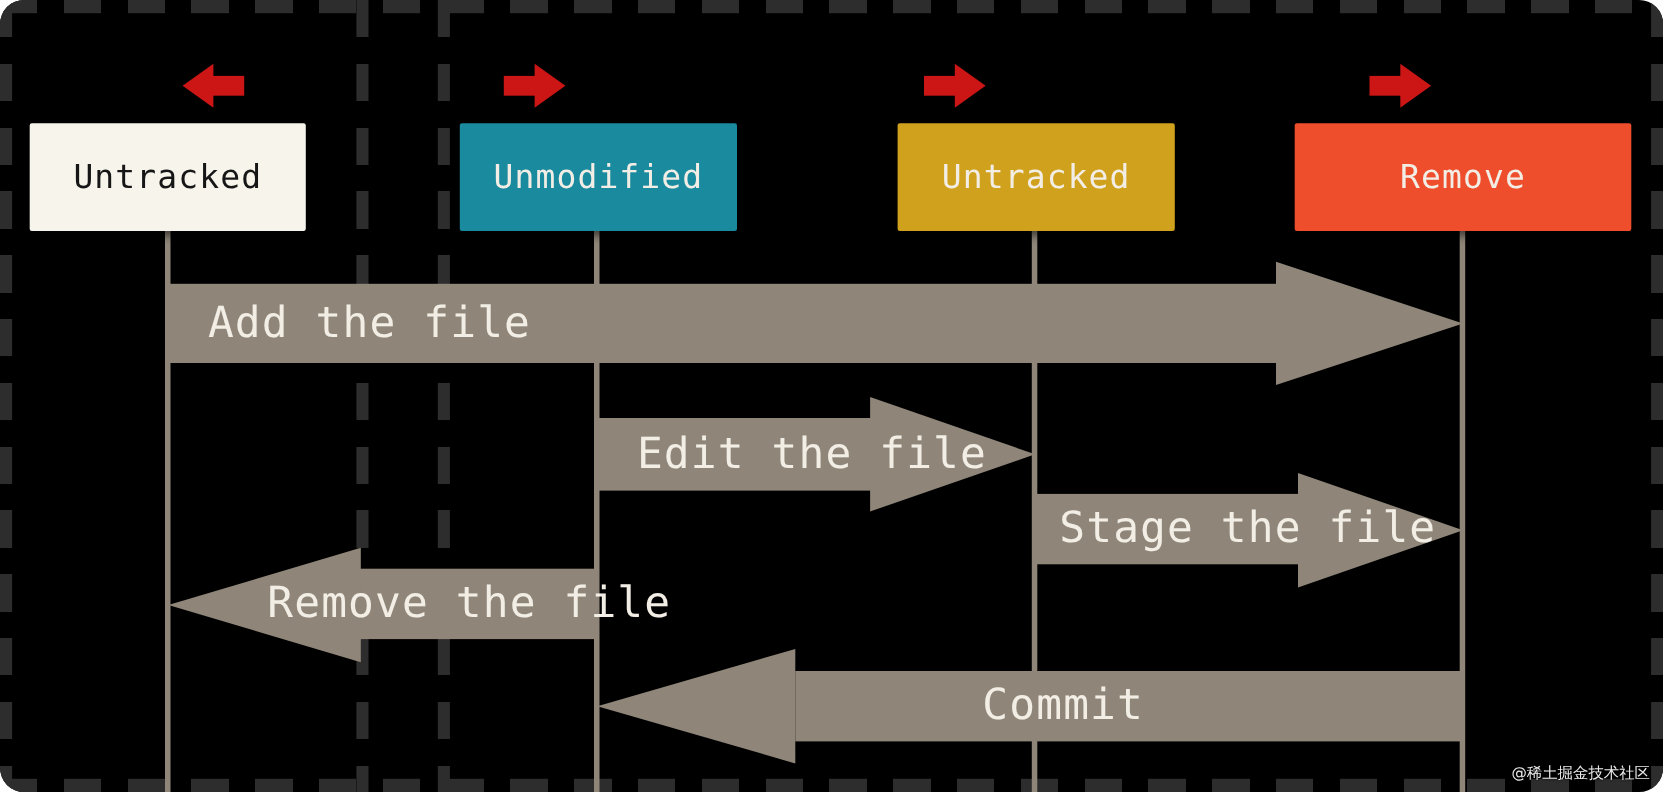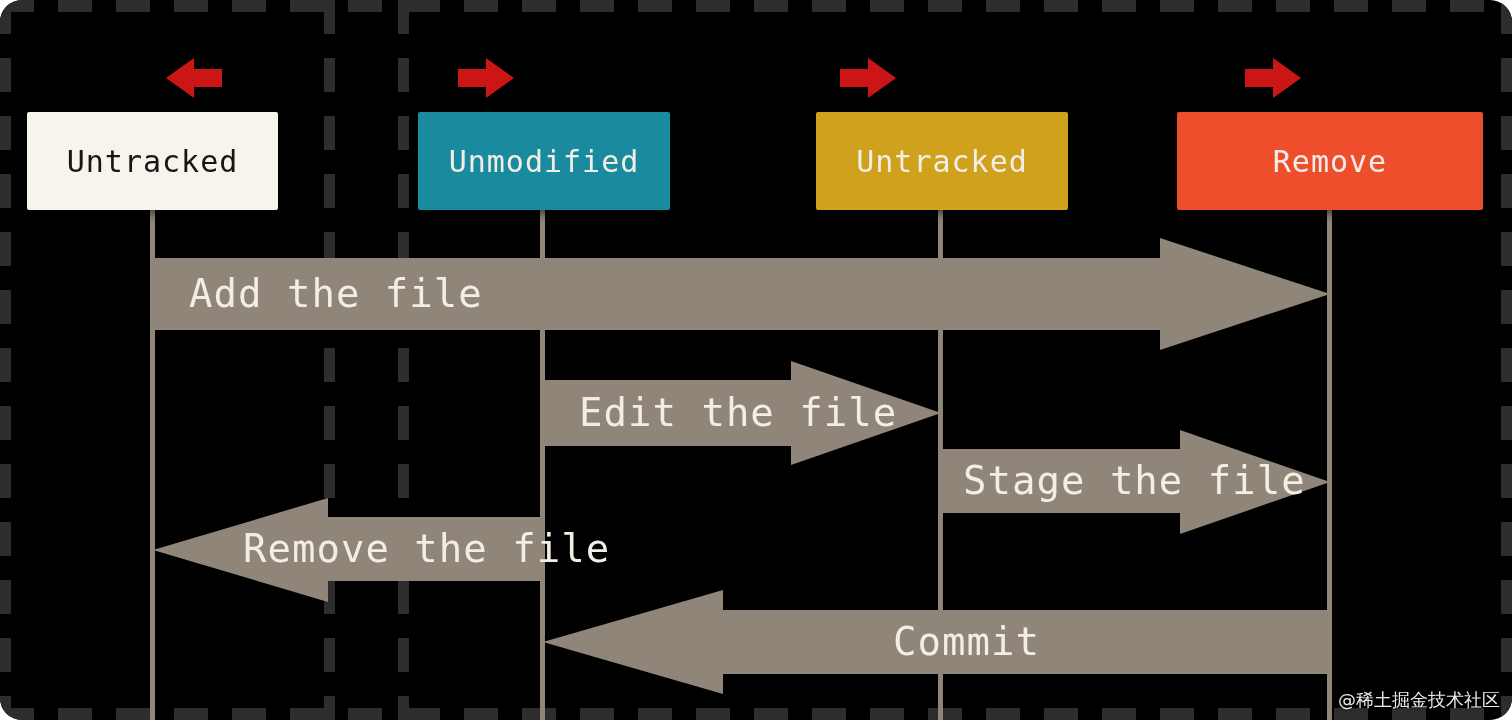--- a/index.html
+++ b/index.html
@@ -91,21 +91,21 @@
   #t-remove .label { left:90px; top:19px; line-height:64px; }
 
   #t-commit { left:543px; top:590px; width:787px; height:104px; }
   #t-commit .band { left:180px; right:0; top:20px; height:64px; }
   #t-commit .head { left:0; top:0;
     border-top:52px solid transparent; border-bottom:52px solid transparent;
     border-right:180px solid #8f8679; }
   #t-commit .label { left:120px; right:60px; text-align:center; top:20px; line-height:64px; }
 
   .watermark { position:absolute; right:12px; bottom:8px; z-index:6;
-    color:#ffffff; opacity:.92; font-size:18px;
+    color:#ffffff; opacity:.92; font-size:14px;
     font-family:"DejaVu Sans","Liberation Sans",sans-serif;
     text-shadow:0 1px 2px rgba(0,0,0,.6); }
 </style>
 </head>
 <body>
 
 <div class="canvas">
 
   <div class="dash-h top"></div>
   <div class="dash-h bottom"></div>

